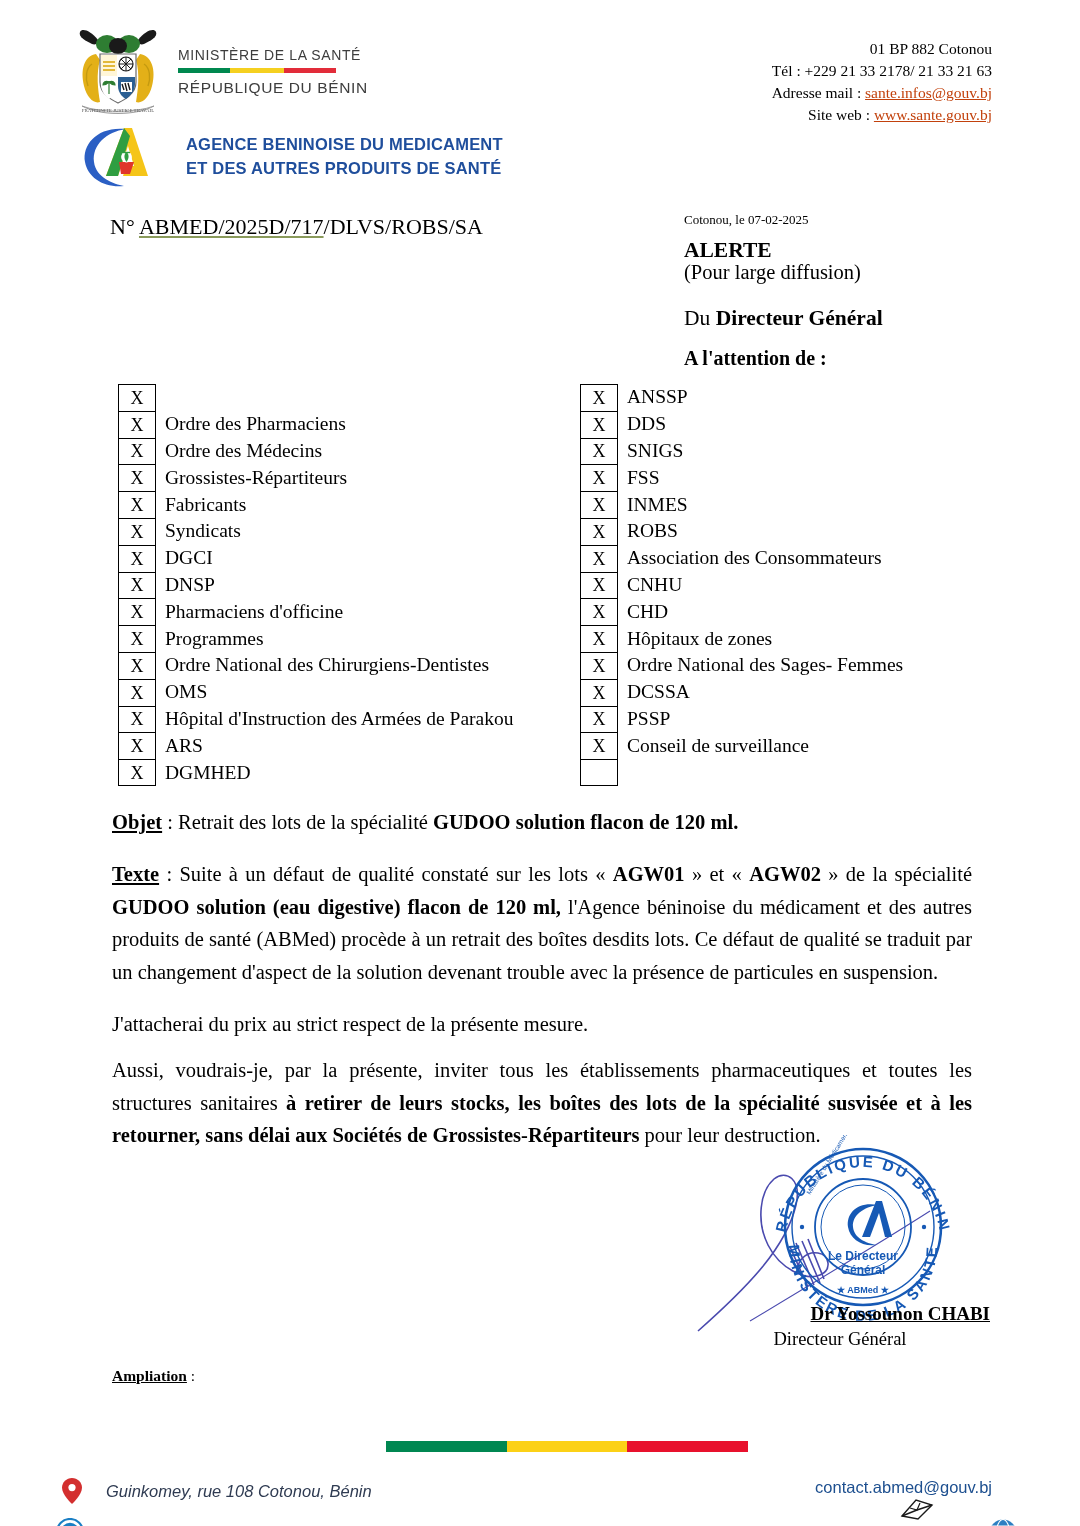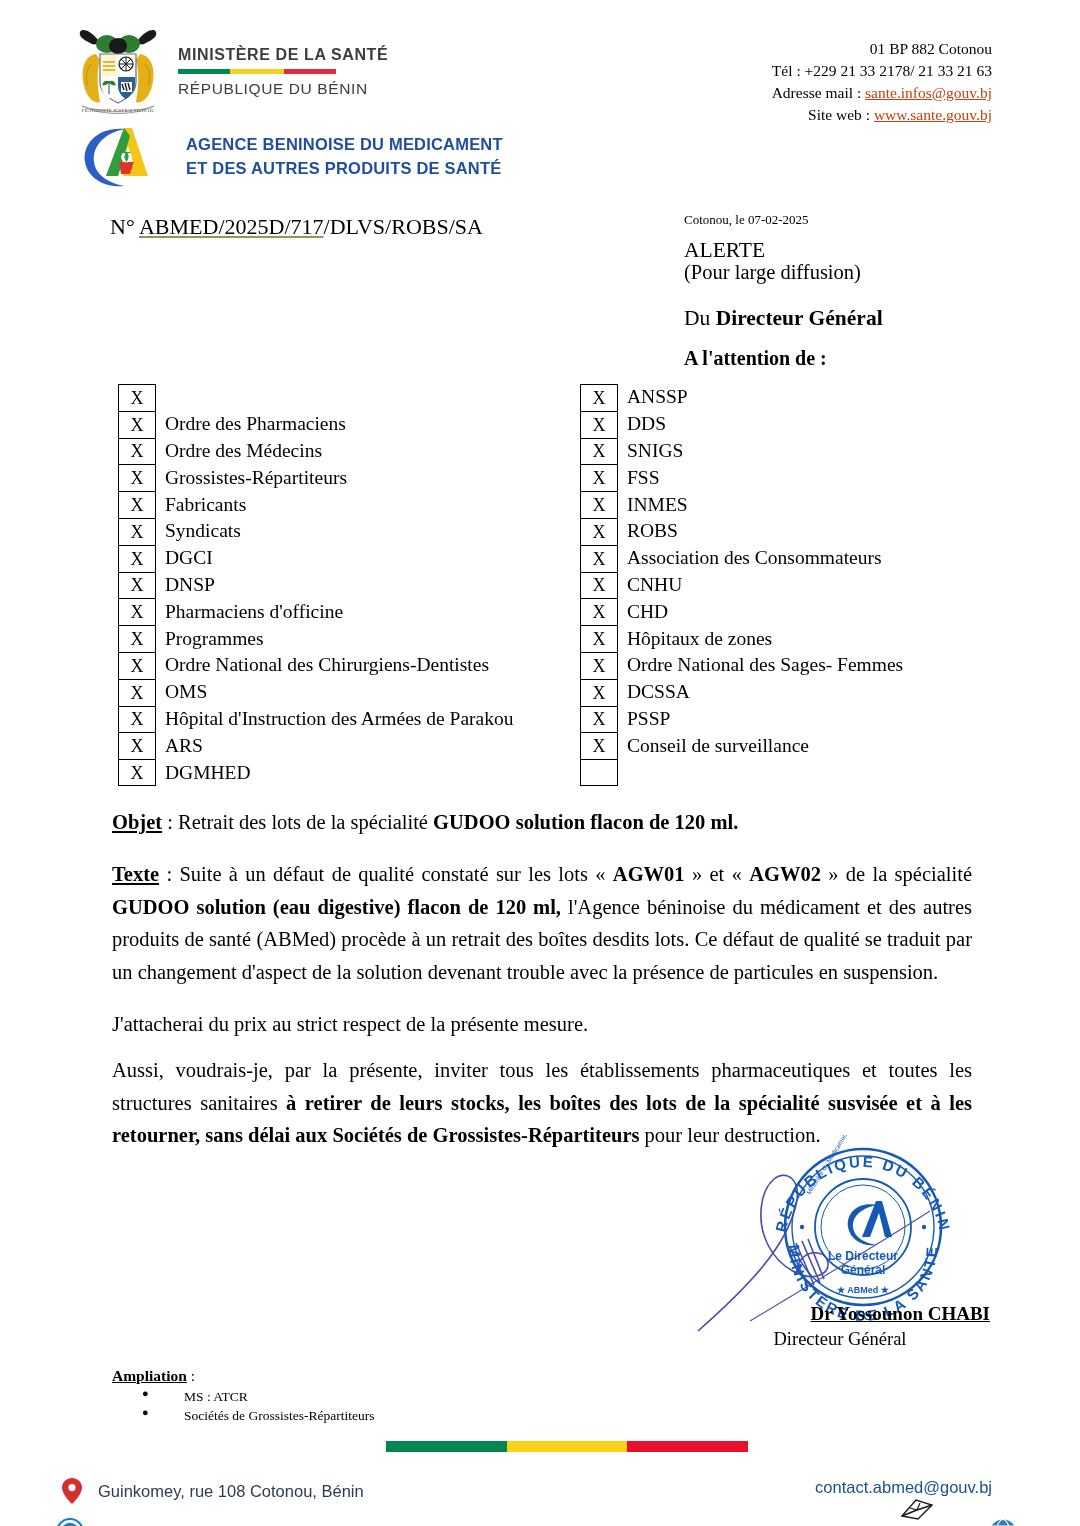--- a/index.html
+++ b/index.html
@@ -22,21 +22,21 @@
   .ministry-block {
     position: absolute; left: 72px; top: 24px;
     display: flex; align-items: center; gap: 14px;
   }
   .coat-of-arms { width: 92px; height: 96px; display: block; }
   .ministry-text {
     font-family: "Liberation Sans", sans-serif;
     color: #3c3c3c;
   }
   .ministry-line1 {
-    font-size: 16px; letter-spacing: 0.6px; font-weight: 700;
+    font-size: 14px; letter-spacing: 0.6px; font-weight: 400;
     color: #3d3d3d; white-space: nowrap;
   }
   .ministry-line2 {
     font-size: 15.5px; letter-spacing: 0.6px; font-weight: 400;
     color: #3d3d3d; white-space: nowrap; margin-top: 6px;
   }
   .tricolor-mini {
     display: flex; width: 158px; height: 5px; margin: 5px 0 5px 0;
   }
   .tricolor-mini > i { display: block; height: 100%; }
@@ -67,21 +67,21 @@
   .refnum .spell {
     text-decoration: underline;
     text-decoration-color: #8a9a5b;
     color: #000;
   }
   .rightmeta {
     position: absolute; left: 684px; top: 213px;
     font-size: 21px; line-height: 1.0;
   }
   .rightmeta .l-date { font-size: 13px; }
-  .rightmeta .l-alerte { font-weight: normal; font-size: 21.5px; margin-top: 14px; }
+  .rightmeta .l-alerte { font-weight: bold; font-size: 21.5px; margin-top: 14px; }
   .rightmeta .l-diff { font-size: 20.5px; margin-top: 0; }
   .du-dg { position: absolute; left: 684px; top: 306px; font-size: 21.5px; }
   .du-dg b { font-weight: bold; }
   .attn { position: absolute; left: 684px; top: 347px; font-size: 20px; font-weight: bold; }
 
   
   .recipients { position: absolute; left: 0; top: 384px; width: 1080px; }
   .rcol { position: absolute; }
   .rcol.left { left: 118px; }
   .rcol.right { left: 580px; }
@@ -145,21 +145,21 @@
   .frow.f-tel  { left: 56px; top: 86px; }
   .frow.f-mail { right: 62px; top: 46px; flex-direction: column; }
   .frow.f-web  { right: 62px; top: 86px; flex-direction: row; }
 
   .ftext {
     font-family: "Liberation Sans", sans-serif;
     font-size: 16.5px; color: #2f3b52;
   }
   .ftext.link { color: #1d4f8f; }
   .ficon { display: flex; align-items: center; justify-content: center; }
-  .frow.f-addr .ftext { margin-left: 16px; }
+  .frow.f-addr .ftext { margin-left: 24px; font-style: italic; }
   .frow.f-tel .ftext { margin-left: 28px; }
   .frow.f-mail .ftext { margin-right: 26px; }
   .frow.f-web .ftext { margin-right: 26px; }
 </style>
 </head>
 <body>
 
 <div class="page">
 
   <div class="header">
@@ -435,24 +435,20 @@
       <circle cx="234" cy="92" r="2.2" fill="#1659B5"></circle>
     </svg>
     <div class="sig-name">Dr Yossounon CHABI</div>
     <div class="sig-role">Directeur Général</div>
   </div>
 
   <div class="ampliation">
     <div>
       <span class="amp-title">Ampliation</span><span class="amp-colon"> :</span>
     </div>
-    <ul class="amp-list">
-        <li>MS : ATCR</li>
-        <li>Sociétés de Grossistes-Répartiteurs</li>
-      </ul>
   </div>
 
   <div class="footer">
     <div class="flagbar">
       <i style="width:33.4%;background:#008751"></i>
         <i style="width:33.3%;background:#FCD116"></i>
         <i style="width:33.3%;background:#E8112D"></i>
     </div>
 
     <div class="frow f-addr">

